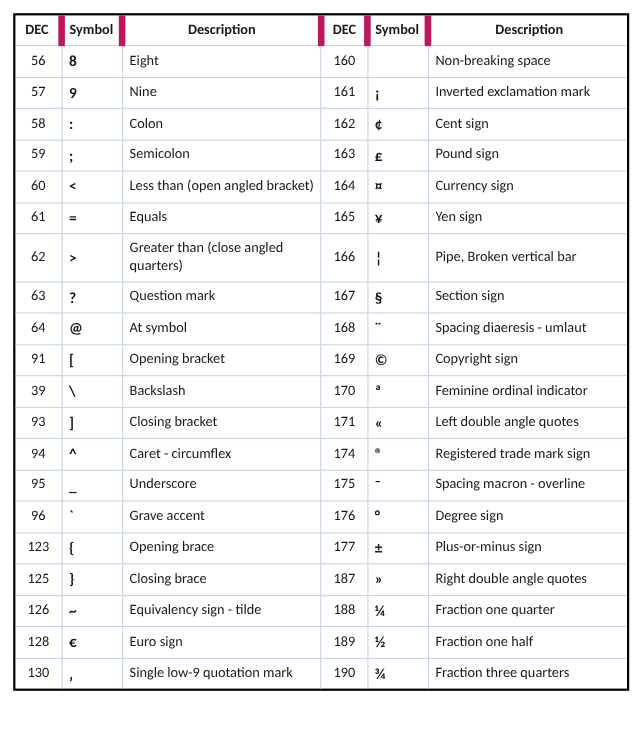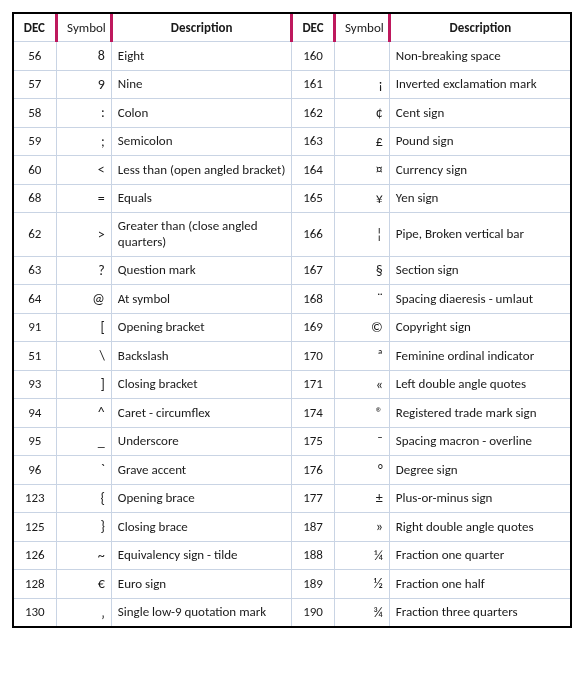--- a/index.html
+++ b/index.html
@@ -17,35 +17,35 @@
   table {
     border-collapse: collapse;
     width: 100%;
     table-layout: fixed;
   }
   th {
     font-weight: 700;
     text-align: center;
     padding: 6px 4px;
     border-bottom: 1px solid #c9d4e4;
-    border-right: 3px solid #be185d;
+    border-right: 6px solid #be185d;
     font-size: 13px;
   }
   td {
     padding: 5px 6px;
     border-right: 1px solid #c9d4e4;
     border-bottom: 1px solid #c9d4e4;
     vertical-align: middle;
     line-height: 1.25;
   }
   th:last-child, td:last-child { border-right: none; }
   tr:last-child td { border-bottom: none; }
 
   .col-dec  { width: 42px; text-align: center; }
-  .col-sym  { width: 55px; text-align: right; font-weight: 400; }
+  .col-sym  { width: 55px; text-align: left; font-weight: 700; }
   .col-desc { width: 180px; text-align: left; }
 
   th.col-desc { text-align: center; }
   td.col-sym  { font-size: 14px; }
 </style>
 </head>
 <body>
 
 <div class="wrap">
 <table>
@@ -102,21 +102,21 @@
         </tr>
         <tr>
           <td class="col-dec">60</td>
           <td class="col-sym">&lt;</td>
           <td class="col-desc">Less than (open angled bracket)</td>
           <td class="col-dec">164</td>
           <td class="col-sym">¤</td>
           <td class="col-desc">Currency sign</td>
         </tr>
         <tr>
-          <td class="col-dec">68</td>
+          <td class="col-dec">61</td>
           <td class="col-sym">=</td>
           <td class="col-desc">Equals</td>
           <td class="col-dec">165</td>
           <td class="col-sym">¥</td>
           <td class="col-desc">Yen sign</td>
         </tr>
         <tr>
           <td class="col-dec">62</td>
           <td class="col-sym">&gt;</td>
           <td class="col-desc">Greater than (close angled quarters)</td>
@@ -142,21 +142,21 @@
         </tr>
         <tr>
           <td class="col-dec">91</td>
           <td class="col-sym">[</td>
           <td class="col-desc">Opening bracket</td>
           <td class="col-dec">169</td>
           <td class="col-sym">©</td>
           <td class="col-desc">Copyright sign</td>
         </tr>
         <tr>
-          <td class="col-dec">51</td>
+          <td class="col-dec">39</td>
           <td class="col-sym">\</td>
           <td class="col-desc">Backslash</td>
           <td class="col-dec">170</td>
           <td class="col-sym">ª</td>
           <td class="col-desc">Feminine ordinal indicator</td>
         </tr>
         <tr>
           <td class="col-dec">93</td>
           <td class="col-sym">]</td>
           <td class="col-desc">Closing bracket</td>

